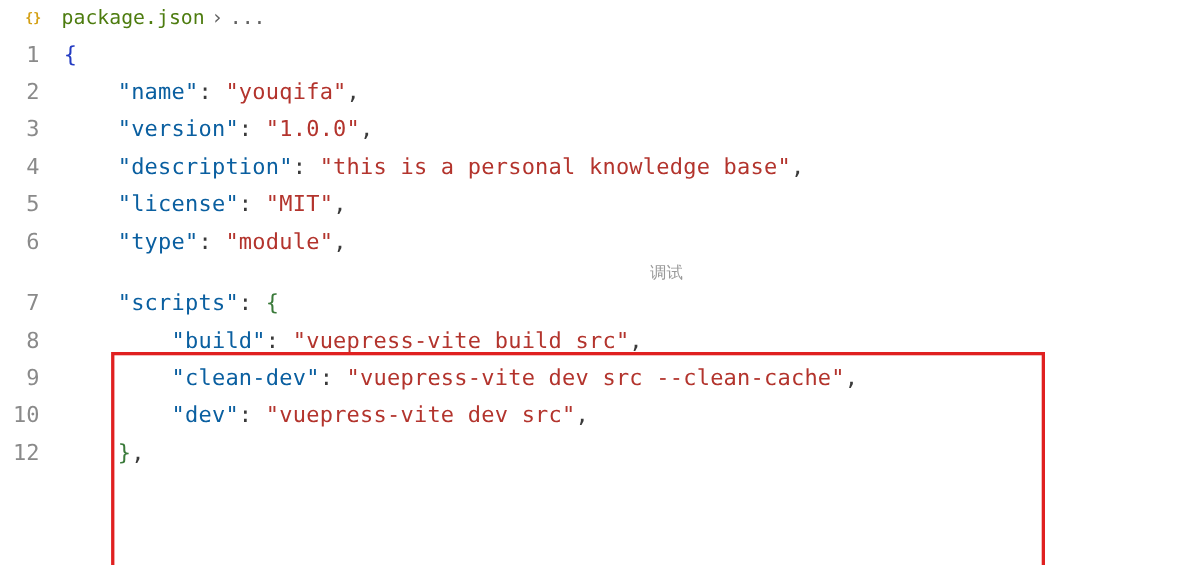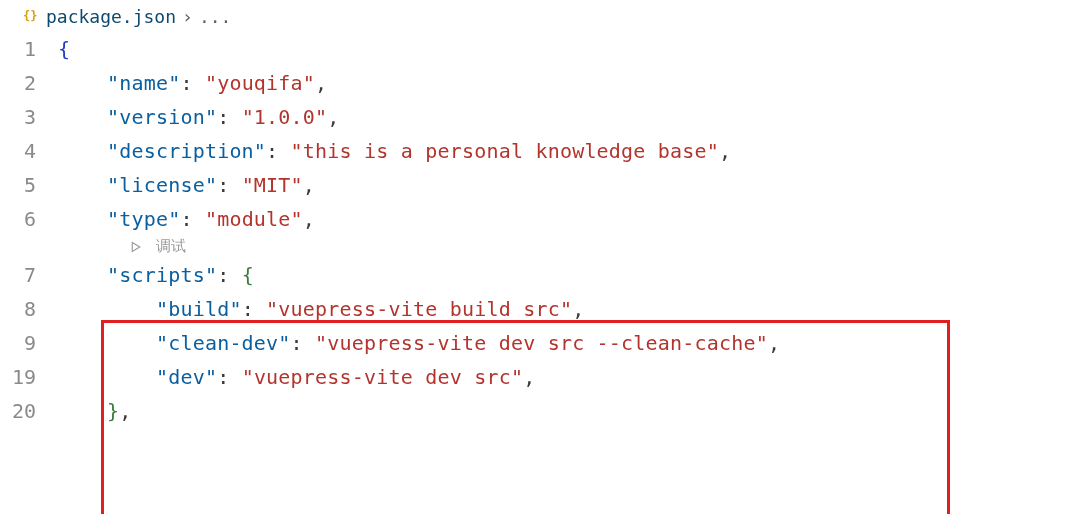--- a/index.html
+++ b/index.html
@@ -14,21 +14,21 @@
   .breadcrumb {
     display: flex; align-items: center;
     padding: 4px 8px 4px 22px;
     height: 32px;
     color: #616161;
     font-size: 18px;
     gap: 6px;
   }
   .breadcrumb .file-icon { width:18px; height:18px; display:flex; align-items:center; justify-content:center; color:#d4a015; font-weight:bold;}
   .breadcrumb .chev { color:#616161; }
-  .breadcrumb .filename { color:#0c4a6e; }
+  .breadcrumb .filename { color:#4d7c0f;margin-left:10px; }
   .breadcrumb .ellipsis { color:#616161; }
   .editor {
     display: flex;
     flex-direction: column;
     line-height: 1.7;
     position: relative;
   }
   .line {
     display: flex;
     align-items: baseline;
@@ -53,21 +53,22 @@
   .s { color: #b3342d; }  
   .br { color: #233bc2; } 
   .br2 { color: #3a7a3a; } 
   .codelens {
     height: 22px;
     display:flex;
     align-items:center;
     padding-left: 130px;
     color:#999;
     font-size:15px;
-    gap:14px;
+    gap:0;
+    flex-direction:column;
   }
   .codelens svg { color:#999; }
   .highlight-box {
     position: absolute;
     border: 3px solid #e02020;
     pointer-events: none;
   }
 </style>
 </head>
 <body>
@@ -131,24 +132,24 @@
     <div class="gutter">8</div>
     <div class="code"><span class="p">        </span><span class="k">"build"</span><span class="p">: </span><span class="s">"vuepress-vite build src"</span><span class="p">,</span></div>
   </div>
 
   <div class="line">
     <div class="gutter">9</div>
     <div class="code"><span class="p">        </span><span class="k">"clean-dev"</span><span class="p">: </span><span class="s">"vuepress-vite dev src --clean-cache"</span><span class="p">,</span></div>
   </div>
 
   <div class="line">
-    <div class="gutter">19</div>
+    <div class="gutter">10</div>
     <div class="code"><span class="p">        </span><span class="k">"dev"</span><span class="p">: </span><span class="s">"vuepress-vite dev src"</span><span class="p">,</span></div>
   </div>
 
 
   <div class="line">
-    <div class="gutter">20</div>
+    <div class="gutter">12</div>
     <div class="code"><span class="p">    </span><span class="br2">}</span><span class="p">,</span></div>
   </div>
 
   <div class="highlight-box" style="top:288px;left:101px;width:849px;height:203px;"></div>
 </div>
 
 </body></html>

